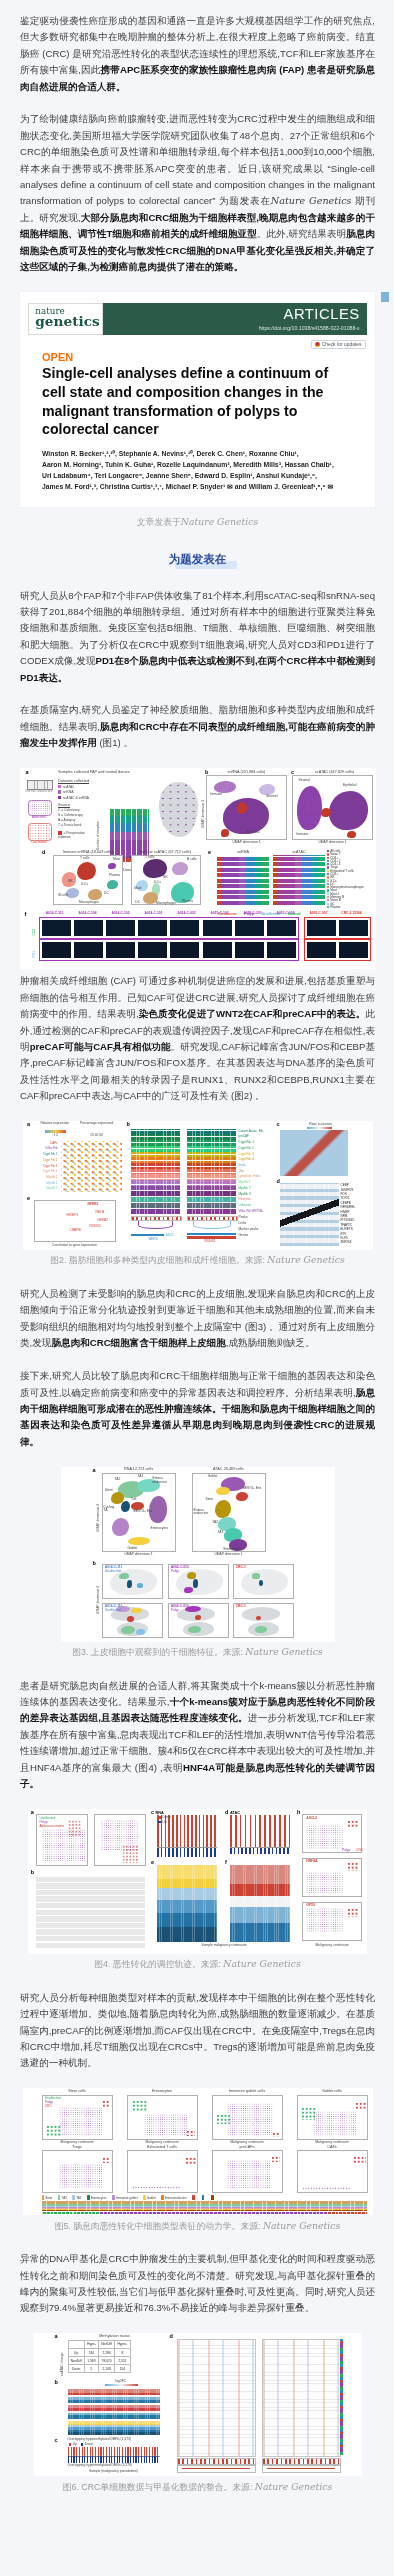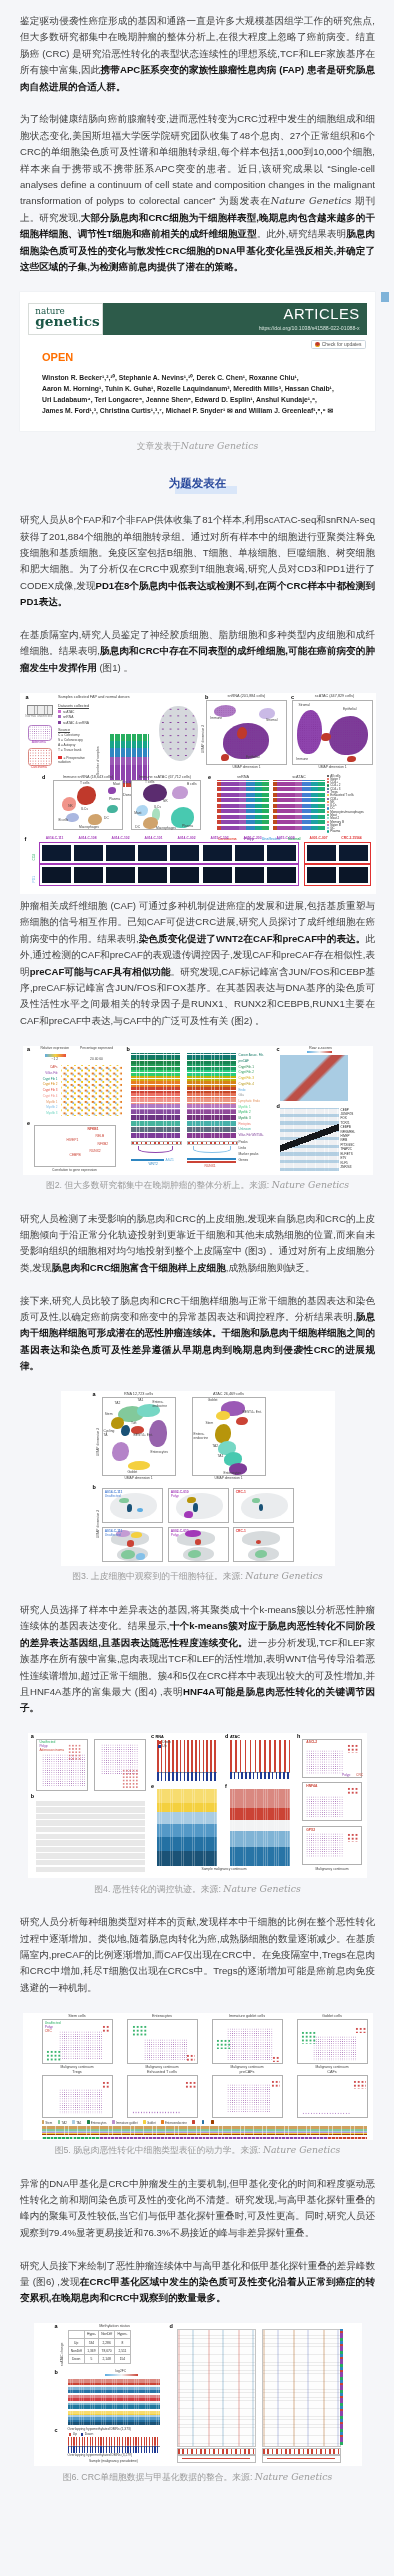--- a/index.html
+++ b/index.html
@@ -88,20 +88,21 @@
         <span class="l1">nature</span>
         <span class="l2">genetics</span>
       </div>
       <div class="banner">
         <span class="art">ARTICLES</span>
         <span class="doi">https://doi.org/10.1038/s41588-022-01088-x</span>
       </div>
     </div>
     <div class="badge"><i></i><span>Check for updates</span></div>
     <div class="open">OPEN</div>
+    <div class="jtitle">Single-cell analyses define a continuum of cell state and composition changes in the malignant transformation of polyps to colorectal cancer</div>
     <div class="jauthors">
       <div>Winston R. Becker¹,²,¹⁰, Stephanie A. Nevins¹,¹⁰, Derek C. Chen¹, Roxanne Chiu¹,</div>
       <div>Aaron M. Horning¹, Tuhin K. Guha¹, Rozelle Laquindanum³, Meredith Mills³, Hassan Chaib¹,</div>
       <div>Uri Ladabaum⁴, Teri Longacre⁵, Jeanne Shen⁵, Edward D. Esplin¹, Anshul Kundaje¹,⁶,</div>
       <div>James M. Ford¹,³, Christina Curtis¹,³,⁷, Michael P. Snyder¹ ✉ and William J. Greenleaf¹,⁸,⁹ ✉</div>
     </div>
   </div>
   <div class="cardcap"><span>文章发表于</span><span class="src">Nature Genetics</span></div>
 
   <div class="sec"><span>为题发表在</span></div>
@@ -356,21 +357,21 @@
     <div class="bx spkG" style="left:11px;top:79px;width:82px;height:42px">
       <span class="ab t5" style="left:53px;top:2.2px;color:#cb4335;font-weight:bold">NFKB1</span>
       <span class="ab t5" style="left:61px;top:9.8px;color:#cb4335">RELB</span>
       <span class="ab t5" style="left:32px;top:13px;color:#cb4335">HIVEP1</span>
       <span class="ab t5" style="left:63px;top:17.5px;color:#cb4335">NFKB2</span>
       <span class="ab t5" style="left:55px;top:24px;color:#cb4335">RUNX2</span>
       <span class="ab t5" style="left:35px;top:28.4px;color:#cb4335">CEBPB</span>
     </div>
     <span class="ab t5 ctr" style="left:11px;top:123px;width:82px">Correlation to gene expression</span>
   </div>
-  <div class="figcap"><span>图2. 但大多数研究都集中在晚期肿瘤的整体分析上。来源:</span> <i class="src">Nature Genetics</i></div>
+  <div class="figcap"><span>图2. 脂肪细胞和多种类型内皮细胞和成纤维细胞。来源:</span> <i class="src">Nature Genetics</i></div>
 
   <p class="body-p"><span>研究人员检测了未受影响的肠息肉和CRC的上皮细胞,发现来自肠息肉和CRC的上皮细胞倾向于沿正常分化轨迹投射到更靠近干细胞和其他未成熟细胞的位置,而来自未受影响组织的细胞相对均匀地投射到整个上皮隔室中 (图3) 。通过对所有上皮细胞分类,发现</span><b>肠息肉和CRC细胞富含干细胞样上皮细胞</b><span>,成熟肠细胞则缺乏。</span></p>
   <p class="body-p"><span>接下来,研究人员比较了肠息肉和CRC干细胞样细胞与正常干细胞的基因表达和染色质可及性,以确定癌前病变和癌变中的异常基因表达和调控程序。分析结果表明,</span><b>肠息肉干细胞样细胞可形成潜在的恶性肿瘤连续体。干细胞和肠息肉干细胞样细胞之间的基因表达和染色质可及性差异遵循从早期息肉到晚期息肉到侵袭性CRC的进展规律。</b></p>
 
   <div class="fig" style="width:274px;height:175px">
     <span class="pl" style="left:32px;top:0px">a</span>
     <span class="ab t6 ctr" style="left:41px;top:0.5px;width:74px">RNA 12,723 cells</span>
     <span class="ab t6 ctr" style="left:131px;top:0.5px;width:74px">ATAC 26,469 cells</span>
     <div class="bx" style="left:41px;top:6px;width:74px;height:79px">
       <div class="blb" style="left:15.3px;top:7.7px;width:26px;height:16.4px;background:#82c99b"></div>
@@ -458,21 +459,21 @@
     <div class="bx" style="left:172px;top:136px;width:61px;height:35px">
       <div class="blb" style="left:8.8px;top:3.3px;width:38px;height:14.2px;background:#d7dbdd"></div>
       <div class="blb" style="left:14.2px;top:18.6px;width:31px;height:14.2px;background:#d7dbdd"></div>
       <div class="blb" style="left:21px;top:22px;width:12px;height:7.7px;background:#82c99b"></div>
       <div class="blb" style="left:22px;top:12px;width:5.5px;height:4.4px;background:#cb4335"></div>
       <span class="ab t5" style="left:2.2px;top:1.6px;color:#e03131;font-weight:bold">CRC-1</span>
     </div>
   </div>
   <div class="figcap"><span>图3. 上皮细胞中观察到的干细胞特征。来源:</span> <i class="src">Nature Genetics</i></div>
 
-  <p class="body-p"><span>研究人员选择了样本中差异表达的基因,将其聚类成十个k-means簇以分析恶性肿瘤连续体的基因表达变化。结果显示,</span><b>十个k-means簇对应于肠息肉恶性转化不同阶段的差异表达基因组,且基因表达随恶性程度连续变化。</b><span>进一步分析发现,TCF和LEF家族基序在所有簇中富集,息肉表现出TCF和LEF的活性增加,表明WNT信号传导沿着恶性连续谱增加,超过正常干细胞。簇4和5仅在CRC样本中表现出较大的可及性增加,并且HNF4A基序的富集最大 (图4) ,表明</span><b>HNF4A可能是肠息肉恶性转化的关键调节因子。</b></p>
+  <p class="body-p"><span>患者是研究肠息肉自然进展的合适人群,将其聚类成十个k-means簇以分析恶性肿瘤连续体的基因表达变化。结果显示,</span><b>十个k-means簇对应于肠息肉恶性转化不同阶段的差异表达基因组,且基因表达随恶性程度连续变化。</b><span>进一步分析发现,TCF和LEF家族基序在所有簇中富集,息肉表现出TCF和LEF的活性增加,表明WNT信号传导沿着恶性连续谱增加,超过正常干细胞。簇4和5仅在CRC样本中表现出较大的可及性增加,并且HNF4A基序的富集最大 (图4) ,表明</span><b>HNF4A可能是肠息肉恶性转化的关键调节因子。</b></p>
 
   <div class="fig" style="width:339px;height:145px">
     <span class="pl" style="left:2.7px;top:0px">a</span>
     <div class="bx" style="left:8.2px;top:5.5px;width:52px;height:52px">
       <div class="ab spkP" style="left:4.4px;top:14.2px;width:43px;height:33px"></div>
       <div class="ab" style="left:31px;top:4.4px;width:14.2px;height:16.4px;background-image:radial-gradient(rgba(203,60,60,.85) 0.5px,transparent 0.8px);background-size:3.3px 3.3px"></div>
       <span class="ab t5" style="left:2.2px;top:1.6px;color:#27ae60">Unaffected</span>
       <span class="ab t5" style="left:2.2px;top:5.5px;color:#8e44ad">Polyp</span>
       <span class="ab t5" style="left:2.2px;top:9.3px;color:#cb4335">Adenocarcinoma</span>
     </div>
@@ -586,21 +587,20 @@
           <span><i class="dot" style="background: rgb(203, 67, 53);"></i></span>
           <span><i class="dot" style="background: rgb(40, 116, 166);"></i></span>
           <span><i class="dot" style="background: rgb(160, 64, 0);"></i></span>
         </div>
     <div class="sbar" style="left:19px;top:113px;width:325px;height:9.8px"></div>
     <div class="dotrow" style="left:19px;top:124px;width:325px;height:2.2px"></div>
   </div>
   <div class="figcap"><span>图5. 肠息肉恶性转化中细胞类型表征的动力学。来源:</span> <i class="src">Nature Genetics</i></div>
 
   <p class="body-p"><span>异常的DNA甲基化是CRC中肿瘤发生的主要机制,但甲基化变化的时间和程度驱动恶性转化之前和期间染色质可及性的变化尚不清楚。研究发现,与高甲基化探针重叠的峰内的聚集可及性较低,当它们与低甲基化探针重叠时,可及性更高。同时,研究人员还观察到79.4%显著更易接近和76.3%不易接近的峰与非差异探针重叠。</span></p>
-  <p class="body-p"><span>研究人员接下来绘制了恶性肿瘤连续体中与高甲基化和低甲基化探针重叠的差异峰数量 (图6) ,发现</span><b>在CRC甲基化区域中发生的染色质可及性变化沿着从正常到癌症的转变累积,在晚期息肉和CRC中观察到的数量最多。</b></p>
 
   <div class="fig" style="width:328px;height:143px">
     <span class="pl" style="left:21px;top:0px">a</span>
     <span class="ab t6 ctr" style="left:33px;top:1.1px;width:96px">Methylation status</span>
     <span class="ab t5 vrt" style="left:27px;top:12px;height:31px">scATAC change</span>
     <table class="mtable" style="left:34px;top:6.6px">
       <tbody>
             <tr>
               <th></th>
               <th>Hypo-</th>

